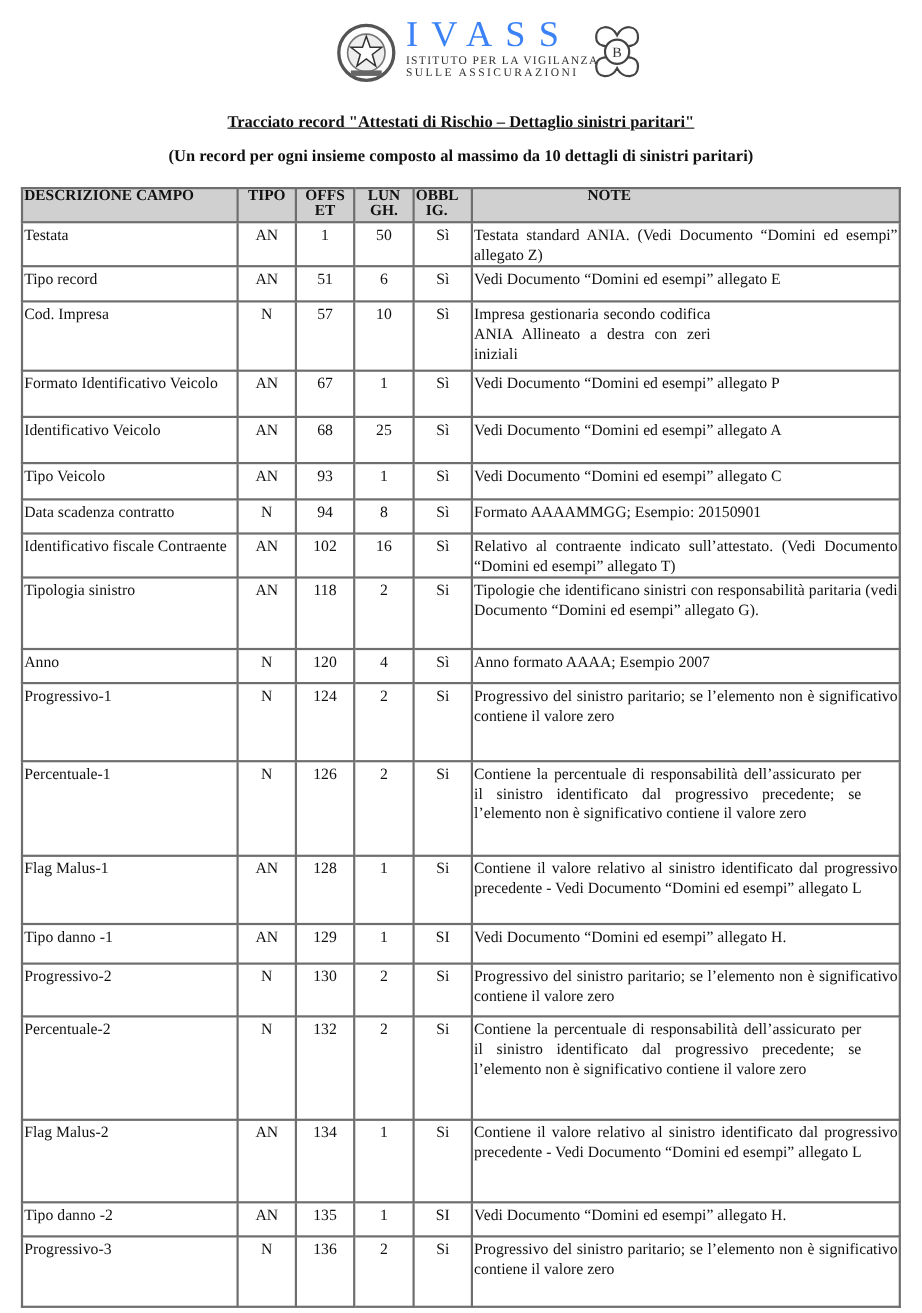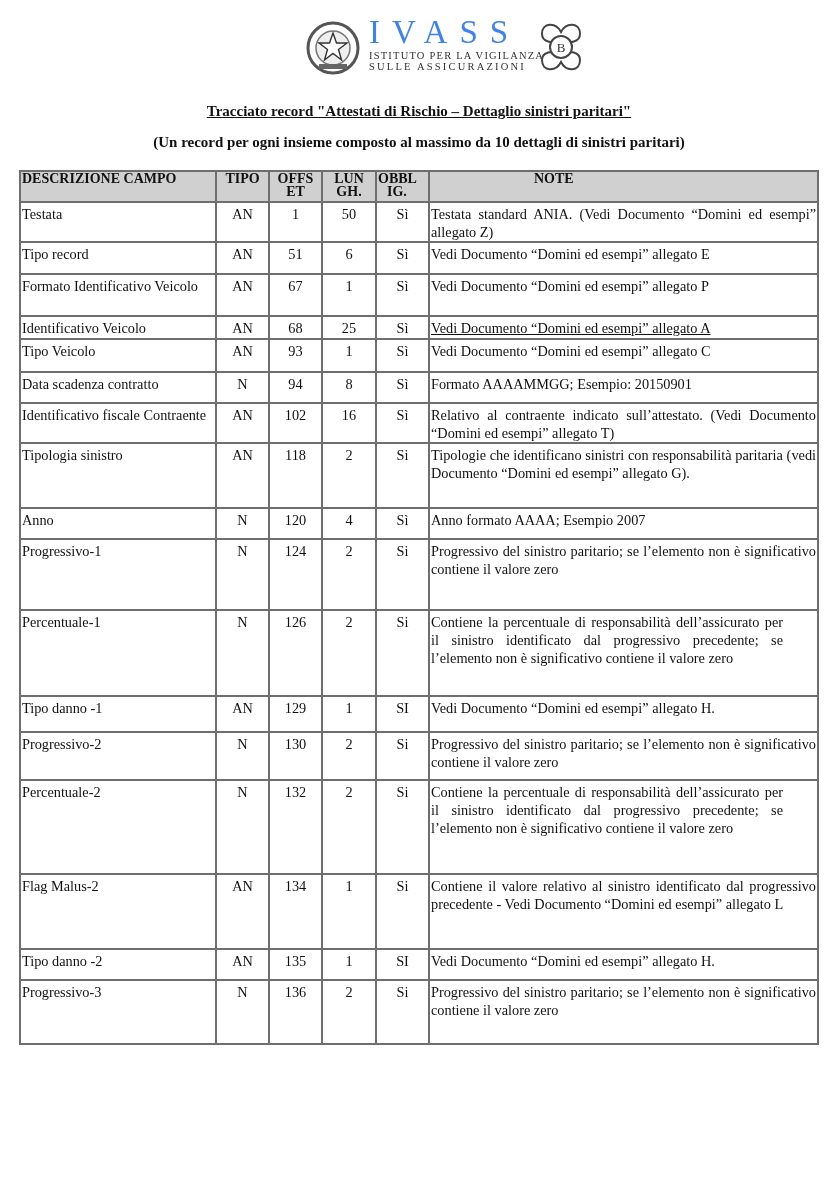--- a/index.html
+++ b/index.html
@@ -84,38 +84,48 @@
       <tr style="height: 32px;">
         <td class="c-desc">Tipo record</td>
         <td class="ctr">AN</td>
         <td class="ctr">51</td>
         <td class="ctr">6</td>
         <td class="ctr">Sì</td>
         <td class="note">
           <div style="text-align: justify; text-align-last: left;">Vedi Documento “Domini ed esempi” allegato E</div>
         </td>
       </tr>
+      <tr style="height: 63px;">
+        <td class="c-desc">Cod. Impresa</td>
+        <td class="ctr">N</td>
+        <td class="ctr">57</td>
+        <td class="ctr">10</td>
+        <td class="ctr">Sì</td>
+        <td class="note">
+          <div style="width: 215px; text-align: justify; text-align-last: left;">Impresa gestionaria secondo codifica ANIA Allineato a destra con zeri iniziali</div>
+        </td>
+      </tr>
       <tr style="height: 42px;">
         <td class="c-desc">Formato Identificativo Veicolo</td>
         <td class="ctr">AN</td>
         <td class="ctr">67</td>
         <td class="ctr">1</td>
         <td class="ctr">Sì</td>
         <td class="note">
           <div style="text-align: justify; text-align-last: left;">Vedi Documento “Domini ed esempi” allegato P</div>
         </td>
       </tr>
-      <tr style="height: 23px; margin-top: 22px;">
+      <tr style="height: 42px; margin-top: 22px;">
         <td class="c-desc">Identificativo Veicolo</td>
         <td class="ctr">AN</td>
         <td class="ctr">68</td>
         <td class="ctr">25</td>
         <td class="ctr">Sì</td>
         <td class="note">
-          <div style="text-align: justify; text-align-last: left; text-decoration: underline;">Vedi Documento “Domini ed esempi” allegato A</div>
+          <div style="text-align: justify; text-align-last: left;">Vedi Documento “Domini ed esempi” allegato A</div>
         </td>
       </tr>
       <tr style="height: 33px;">
         <td class="c-desc">Tipo Veicolo</td>
         <td class="ctr">AN</td>
         <td class="ctr">93</td>
         <td class="ctr">1</td>
         <td class="ctr">Sì</td>
         <td class="note">
           <div style="text-align: justify; text-align-last: left;">Vedi Documento “Domini ed esempi” allegato C</div>
@@ -174,20 +184,30 @@
       <tr style="height: 86px;">
         <td class="c-desc">Percentuale-1</td>
         <td class="ctr">N</td>
         <td class="ctr">126</td>
         <td class="ctr">2</td>
         <td class="ctr">Si</td>
         <td class="note">
           <div style="width: 352px; text-align: justify; text-align-last: left;">Contiene la percentuale di responsabilità dell’assicurato per il sinistro identificato dal progressivo precedente; se l’elemento non è significativo contiene il valore zero</div>
         </td>
       </tr>
+      <tr style="height: 62px;">
+        <td class="c-desc">Flag Malus-1</td>
+        <td class="ctr">AN</td>
+        <td class="ctr">128</td>
+        <td class="ctr">1</td>
+        <td class="ctr">Si</td>
+        <td class="note">
+          <div style="text-align: justify; text-align-last: left;">Contiene il valore relativo al sinistro identificato dal progressivo precedente - Vedi Documento “Domini ed esempi” allegato L</div>
+        </td>
+      </tr>
       <tr style="height: 36px;">
         <td class="c-desc">Tipo danno -1</td>
         <td class="ctr">AN</td>
         <td class="ctr">129</td>
         <td class="ctr">1</td>
         <td class="ctr">SI</td>
         <td class="note">
           <div style="text-align: justify; text-align-last: left;">Vedi Documento “Domini ed esempi” allegato H.</div>
         </td>
       </tr>

